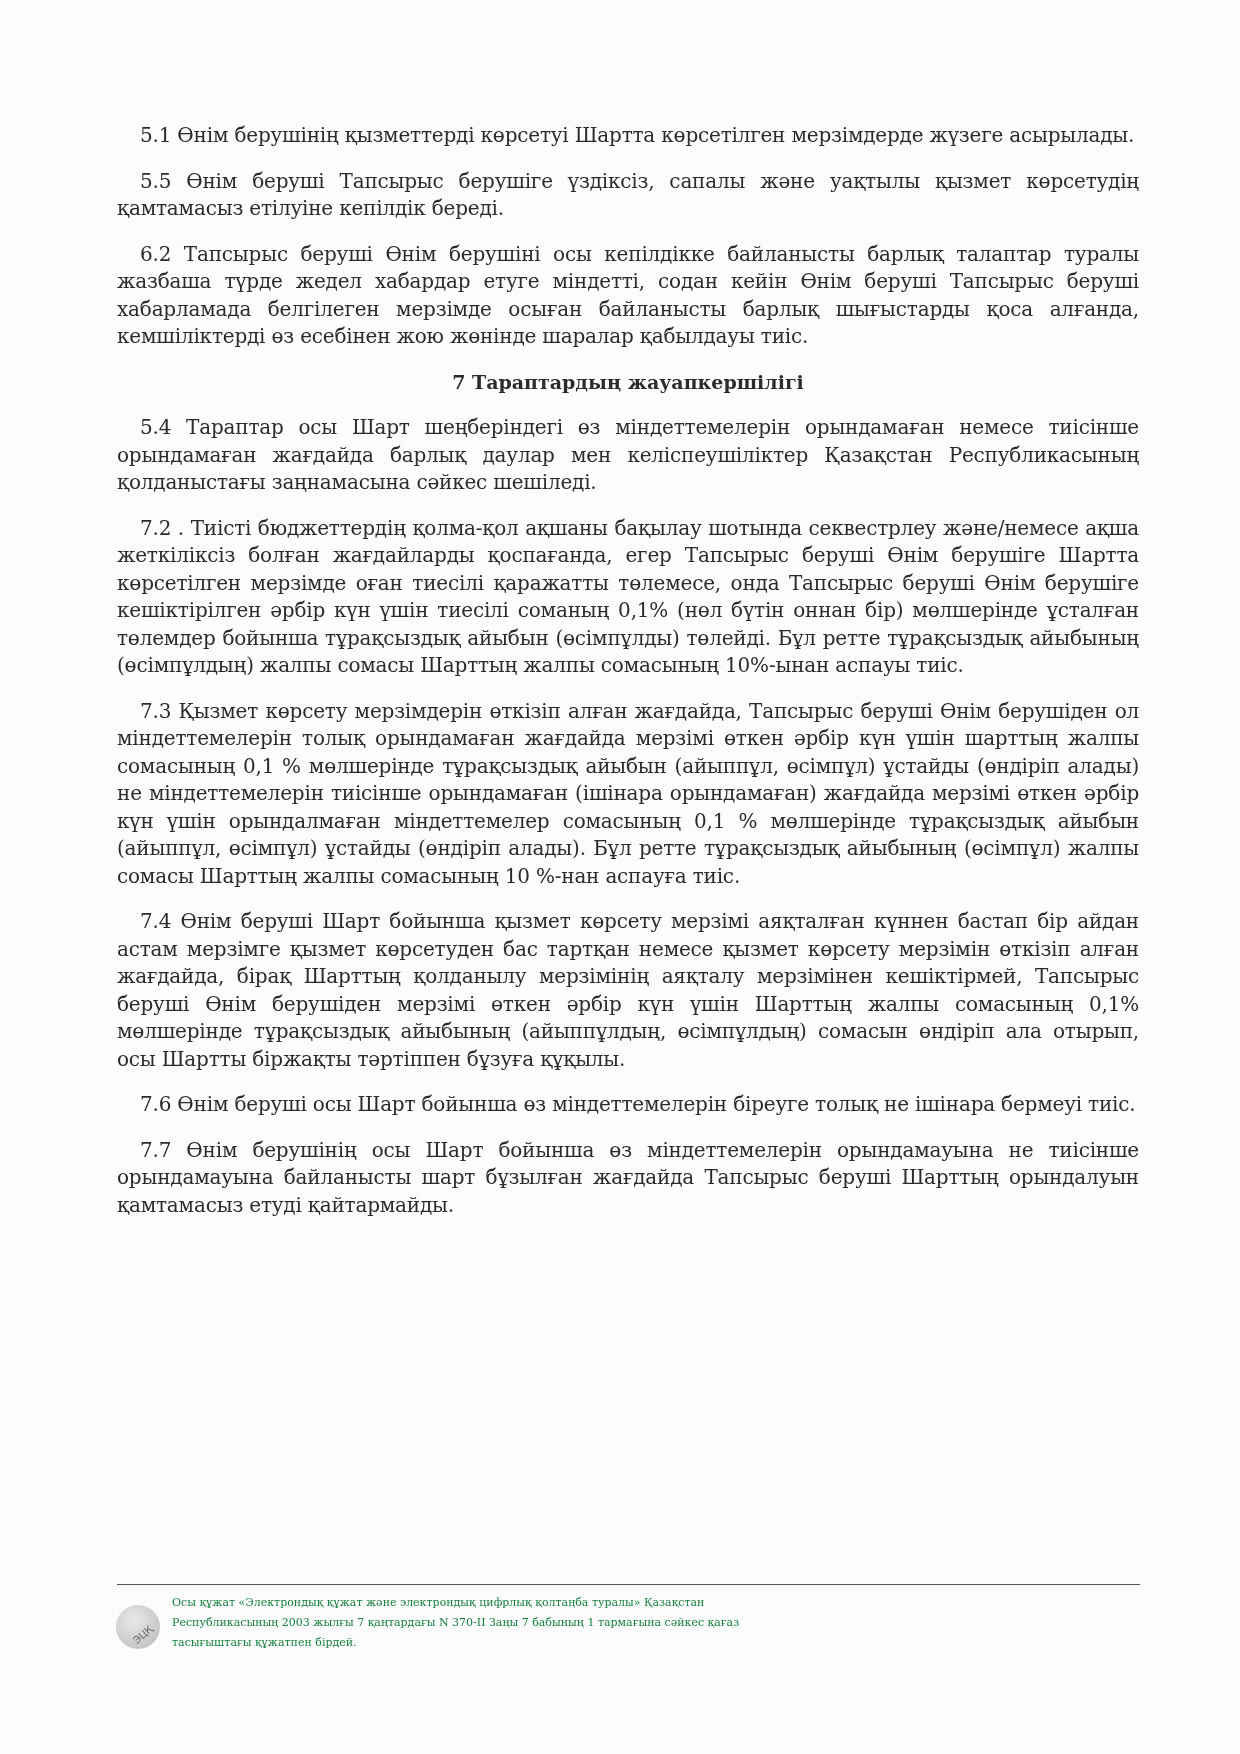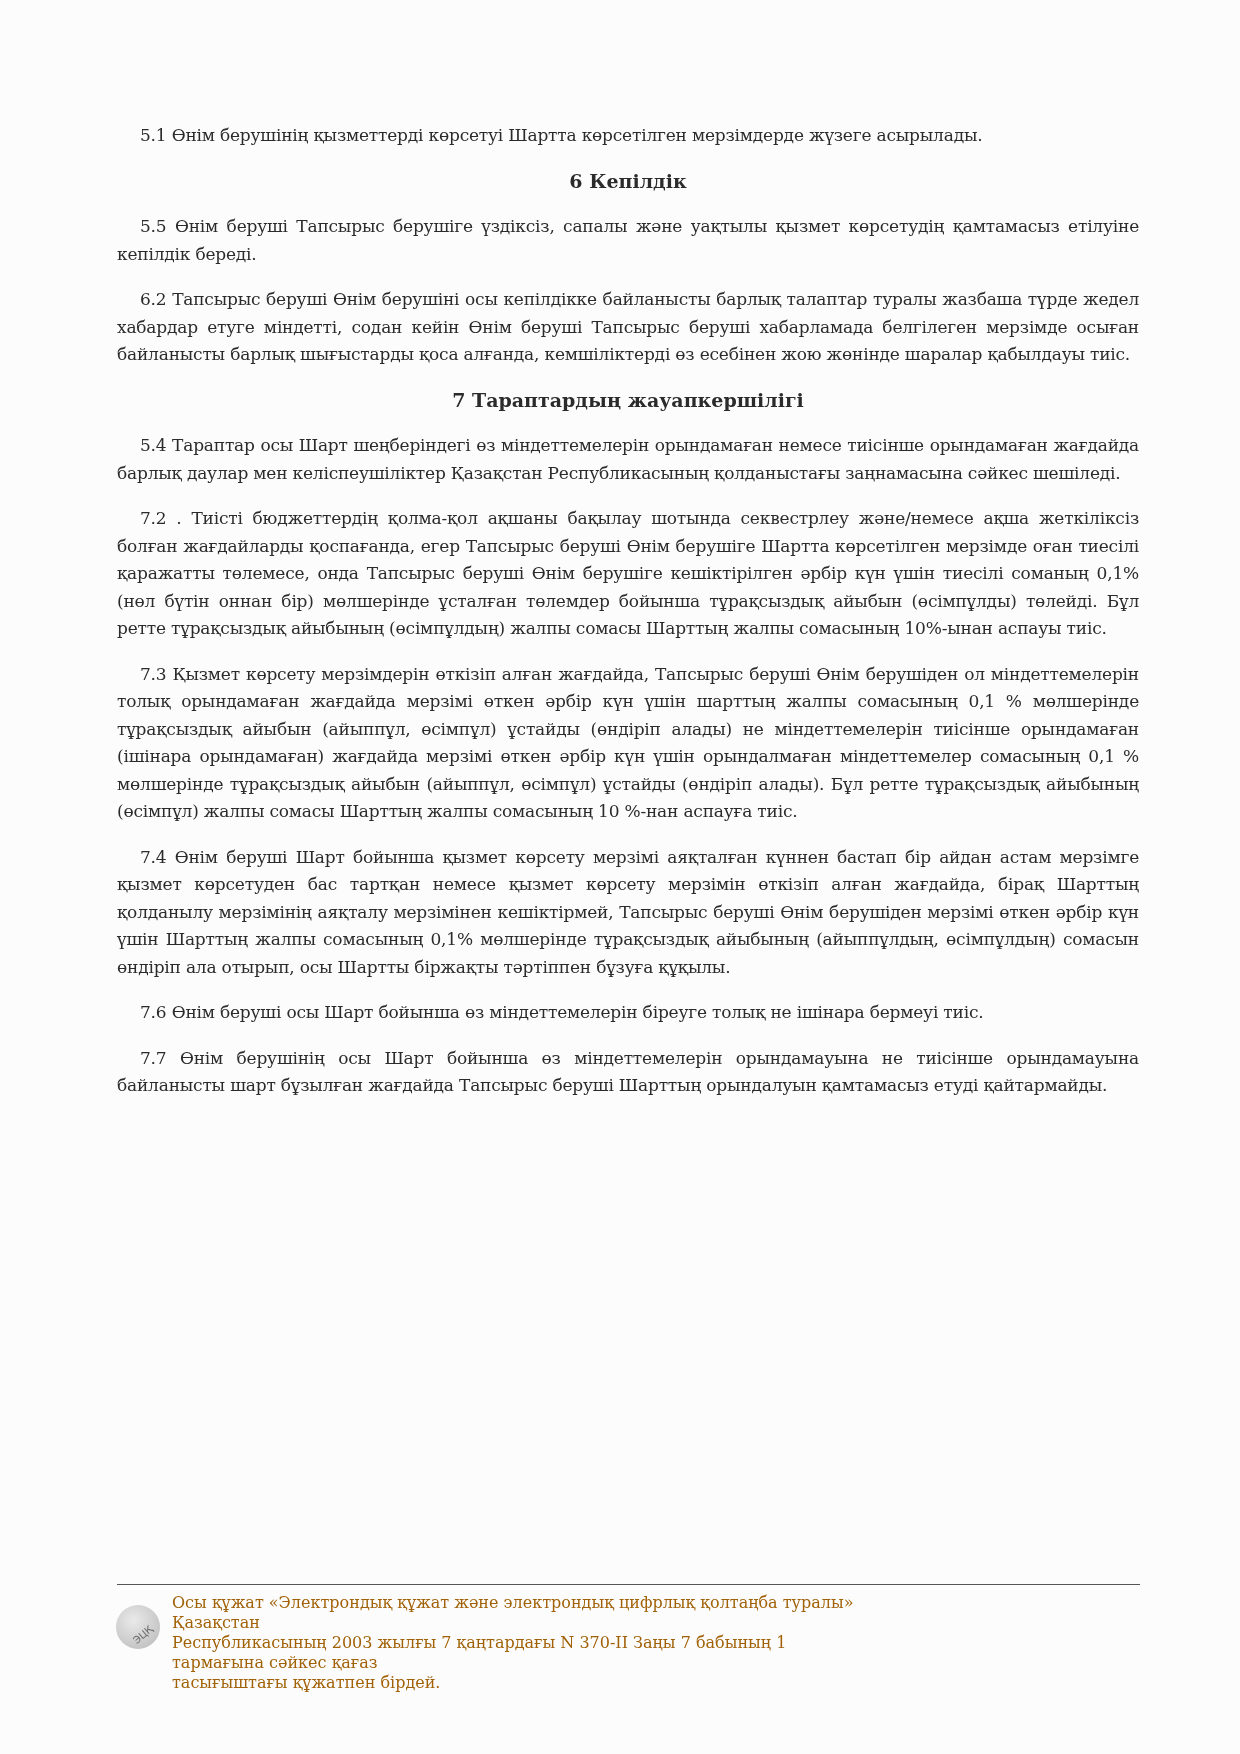--- a/index.html
+++ b/index.html
@@ -10,21 +10,21 @@
     overflow: hidden;
     color: #2b2b2b;
     font-family: "DejaVu Serif", "Liberation Serif", serif;
   }
   .page {
     position: absolute;
     left: 117px; top: 122px;
     width: 1022px;
   }
   .para {
-    font-size: 17px;
+    font-size: 20px;
     line-height: 27.5px;
     text-align: justify;
     text-indent: 23px;
     margin: 0 0 18px 0;
     letter-spacing: -0.2px;
   }
   .heading {
     font-size: 19px;
     line-height: 27.5px;
     font-weight: bold;
@@ -54,34 +54,33 @@
     width: 44px; height: 44px; border-radius: 50%;
     background: radial-gradient(circle at 40% 35%, #e6e6e6, #bdbdbd 70%, #a9a9a9);
     opacity: 0.85;
   }
   .stamp-mark {
     position: absolute; left: 20px; top: 30px;
     font-size: 10px; color: #666; transform: rotate(-40deg);
     font-family: "DejaVu Sans", sans-serif;
   }
   .footer-text {
-    font-size: 16px;
+    font-size: 11px;
     line-height: 20px;
-    color: #a16207;
+    color: #15803d;
     padding-left: 8px;
     padding-top: 2px;
     width: 700px;
   }
 </style>
 </head>
 <body>
 
 <div class="page">
   <p class="para">5.1 Өнім берушінің қызметтерді көрсетуі Шартта көрсетілген мерзімдерде жүзеге асырылады.</p>
-  <h2 class="heading">6 Кепілдік</h2>
   <p class="para">5.5 Өнім беруші Тапсырыс берушіге үздіксіз, сапалы және уақтылы қызмет көрсетудің қамтамасыз етілуіне кепілдік береді.</p>
   <p class="para">6.2 Тапсырыс беруші Өнім берушіні осы кепілдікке байланысты барлық талаптар туралы жазбаша түрде жедел хабардар етуге міндетті, содан кейін Өнім беруші Тапсырыс беруші хабарламада белгілеген мерзімде осыған байланысты барлық шығыстарды қоса алғанда, кемшіліктерді өз есебінен жою жөнінде шаралар қабылдауы тиіс.</p>
   <h2 class="heading">7 Тараптардың жауапкершілігі</h2>
   <p class="para">5.4 Тараптар осы Шарт шеңберіндегі өз міндеттемелерін орындамаған немесе тиісінше орындамаған жағдайда барлық даулар мен келіспеушіліктер Қазақстан Республикасының қолданыстағы заңнамасына сәйкес шешіледі.</p>
   <p class="para">7.2 . Тиісті бюджеттердің қолма-қол ақшаны бақылау шотында секвестрлеу және/немесе ақша жеткіліксіз болған жағдайларды қоспағанда, егер Тапсырыс беруші Өнім берушіге Шартта көрсетілген мерзімде оған тиесілі қаражатты төлемесе, онда Тапсырыс беруші Өнім берушіге кешіктірілген әрбір күн үшін тиесілі соманың 0,1% (нөл бүтін оннан бір) мөлшерінде ұсталған төлемдер бойынша тұрақсыздық айыбын (өсімпұлды) төлейді. Бұл ретте тұрақсыздық айыбының (өсімпұлдың) жалпы сомасы Шарттың жалпы сомасының 10%-ынан аспауы тиіс.</p>
   <p class="para">7.3 Қызмет көрсету мерзімдерін өткізіп алған жағдайда, Тапсырыс беруші Өнім берушіден ол міндеттемелерін толық орындамаған жағдайда мерзімі өткен әрбір күн үшін шарттың жалпы сомасының 0,1 % мөлшерінде тұрақсыздық айыбын (айыппұл, өсімпұл) ұстайды (өндіріп алады) не міндеттемелерін тиісінше орындамаған (ішінара орындамаған) жағдайда мерзімі өткен әрбір күн үшін орындалмаған міндеттемелер сомасының 0,1 % мөлшерінде тұрақсыздық айыбын (айыппұл, өсімпұл) ұстайды (өндіріп алады). Бұл ретте тұрақсыздық айыбының (өсімпұл) жалпы сомасы Шарттың жалпы сомасының 10 %-нан аспауға тиіс.</p>
   <p class="para">7.4 Өнім беруші Шарт бойынша қызмет көрсету мерзімі аяқталған күннен бастап бір айдан астам мерзімге қызмет көрсетуден бас тартқан немесе қызмет көрсету мерзімін өткізіп алған жағдайда, бірақ Шарттың қолданылу мерзімінің аяқталу мерзімінен кешіктірмей, Тапсырыс беруші Өнім берушіден мерзімі өткен әрбір күн үшін Шарттың жалпы сомасының 0,1% мөлшерінде тұрақсыздық айыбының (айыппұлдың, өсімпұлдың) сомасын өндіріп ала отырып, осы Шартты біржақты тәртіппен бұзуға құқылы.</p>
   <p class="para">7.6 Өнім беруші осы Шарт бойынша өз міндеттемелерін біреуге толық не ішінара бермеуі тиіс.</p>
   <p class="para">7.7 Өнім берушінің осы Шарт бойынша өз міндеттемелерін орындамауына не тиісінше орындамауына байланысты шарт бұзылған жағдайда Тапсырыс беруші Шарттың орындалуын қамтамасыз етуді қайтармайды.</p>
 </div>

